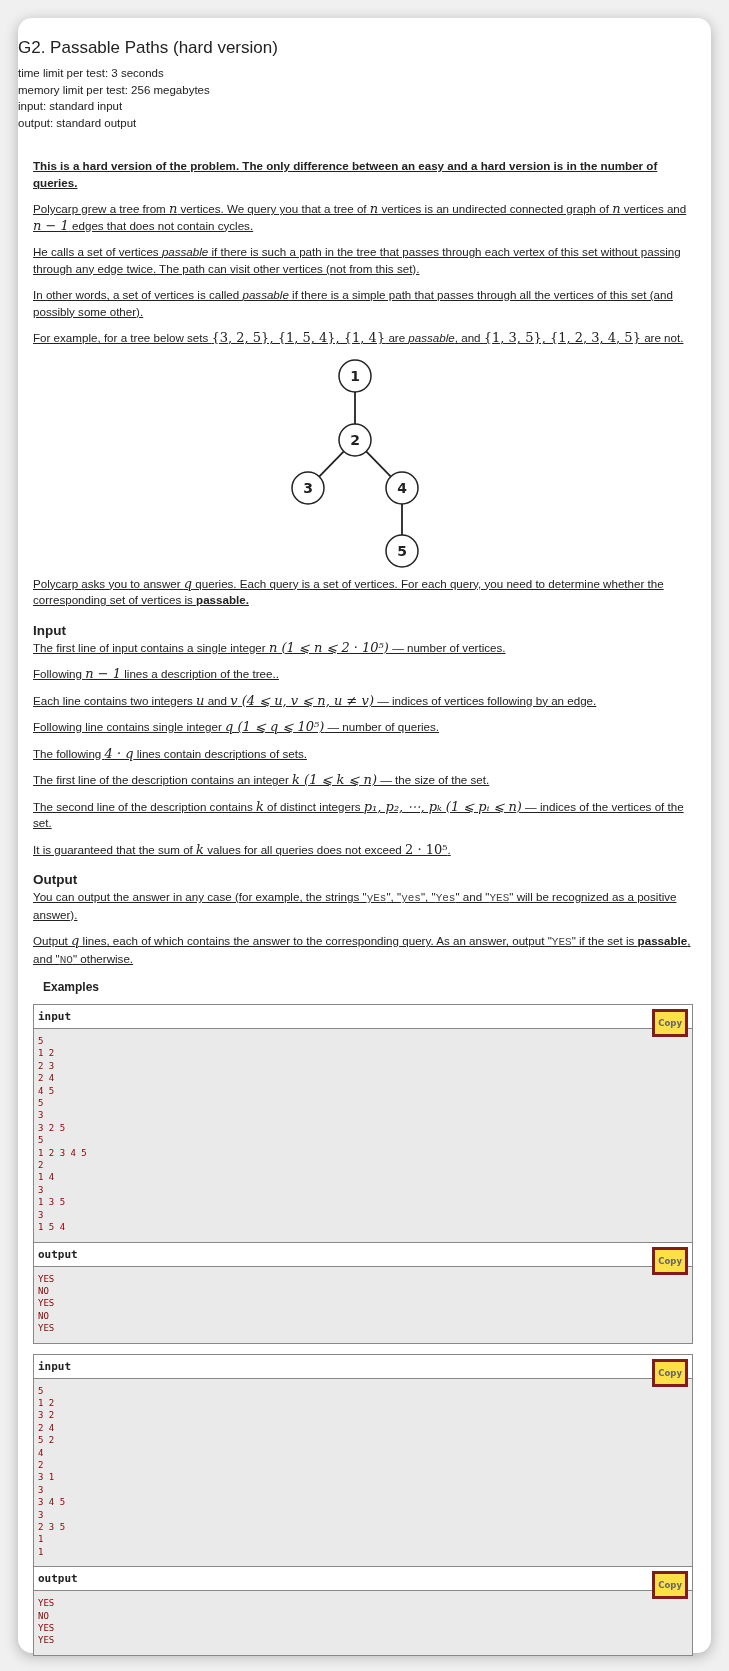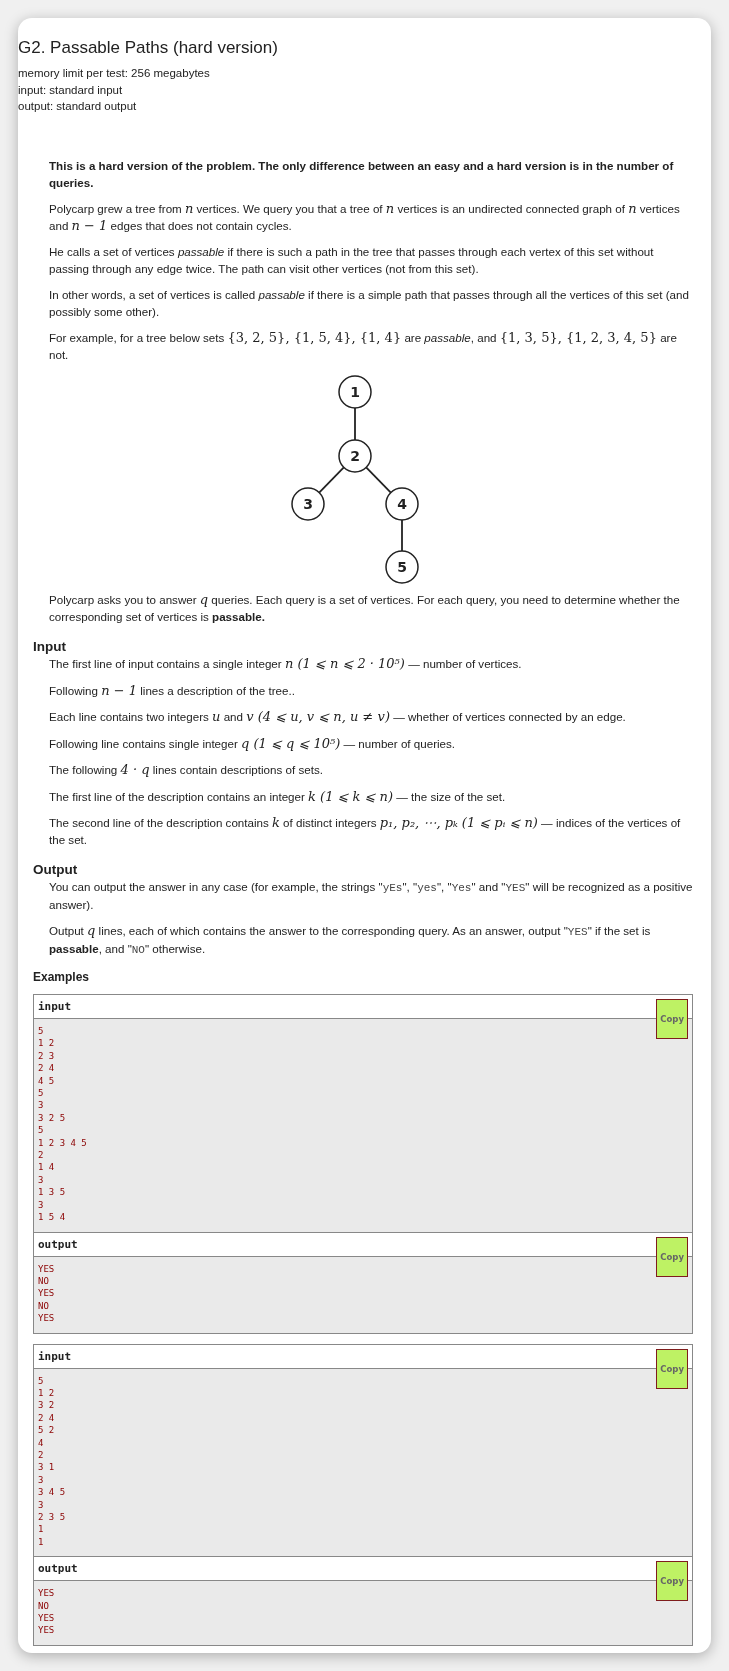--- a/index.html
+++ b/index.html
@@ -10,53 +10,54 @@
   }
   .card {
     position: absolute; left: 18px; top: 18px; width: 693px; height: 1635px;
     background: #fff; border-radius: 14px;
     box-shadow: 0 3px 14px rgba(0,0,0,0.28);
   }
   .header { padding-top: 20px; }
   .title { font-size: 17px; color: #222; margin-bottom: 7px; }
   .meta { font-size: 11.5px; line-height: 16.5px; color: #222; }
   .content { position: absolute; left: 15px; top: 140px; width: 660px; font-size: 11.6px; line-height: 16.5px; }
-  p { margin: 0 0 10px 16px; }
+  p { margin: 0 0 10px 0; text-decoration: underline; }
   .bold { font-weight: bold; }
   .math { font-family: "DejaVu Serif", serif; font-style: italic; font-size: 13px; }
   .mathn { font-family: "DejaVu Serif", serif; font-size: 13px; }
   .mono { font-family: "Liberation Mono", monospace; color: #444; font-size: 11px; }
   h3 { margin: 13px 0 0 0; font-size: 13.5px; font-weight: bold; line-height: 18px; }
-  .h-ex { margin-top: 4px; font-size: 12px; }
+  .h-ex { margin-top: 4px; font-size: 12px; margin-left: 10px; }
   .tree { position: relative; width: 660px; height: 215px; margin: 0 0 4px 0; }
   .ex-block { border: 1px solid #888; margin-top: 0; }
   .ex-block + .ex-block { margin-top: 10px; }
   .sec-head {
     background: #fff; border-bottom: 1px solid #888; height: 23px; position: relative;
     font-family: "DejaVu Sans Mono", monospace; font-weight: bold; font-size: 11px;
     line-height: 23px; padding-left: 4px; color: #222;
   }
   .sec-head.sep { border-top: 1px solid #888; }
   .copy-btn {
     position: absolute; right: 4px; top: 4px; height: 14px; line-height: 14px;
-    border: 1px solid #7f1d1d; font-family: "DejaVu Sans", sans-serif; font-size: 8.5px;
-    padding: 12px 3px; color: #666; background: #bef264; font-weight: bold;
+    border: 3px solid #7f1d1d; font-family: "DejaVu Sans", sans-serif; font-size: 8.5px;
+    padding: 4px 3px; color: #666; background: #fde047; font-weight: bold;
   }
   .sec-body {
     background: #eaeaea; padding: 6px 4px 8px 4px;
     font-family: "DejaVu Sans Mono", monospace; font-size: 9px; line-height: 12.4px;
     color: #8b0000; white-space: pre;
   }
 </style>
 </head>
 <body>
 
 <div class="card">
   <div class="header">
     <div class="title">G2. Passable Paths (hard version)</div>
+    <div class="meta">time limit per test: 3 seconds</div>
     <div class="meta">memory limit per test: 256 megabytes</div>
     <div class="meta">input: standard input</div>
     <div class="meta">output: standard output</div>
   </div>
 
   <div class="content">
     <p class="bold">This is a hard version of the problem. The only difference between an easy and a hard version is in the number of queries.</p>
 
     <p><span>Polycarp grew a tree from </span><span class="math">n</span><span> vertices. We query you that a tree of </span><span class="math">n</span><span> vertices is an undirected connected graph of </span><span class="math">n</span><span> vertices and </span><span class="math">n − 1</span><span> edges that does not contain cycles.</span></p>
 
@@ -93,25 +94,26 @@
             <text x="369" y="199" text-anchor="middle" font-size="14" font-weight="bold" font-family="&quot;DejaVu Sans&quot;, sans-serif" fill="#222">5</text>
           </g>
         </svg>
     </div>
 
     <p><span>Polycarp asks you to answer </span><span class="math">q</span><span> queries. Each query is a set of vertices. For each query, you need to determine whether the corresponding set of vertices is </span><b>passable.</b></p>
 
     <h3>Input</h3>
     <p><span>The first line of input contains a single integer </span><span class="math">n (1 ⩽ n ⩽ 2 · 10⁵)</span><span> — number of vertices.</span></p>
     <p><span>Following </span><span class="math">n − 1</span><span> lines a description of the tree..</span></p>
-    <p><span>Each line contains two integers </span><span class="math">u</span><span> and </span><span class="math">v</span><span class="math"> (4 ⩽ u, v ⩽ n, u ≠ v)</span><span> — whether of vertices connected by an edge.</span></p>
+    <p><span>Each line contains two integers </span><span class="math">u</span><span> and </span><span class="math">v</span><span class="math"> (4 ⩽ u, v ⩽ n, u ≠ v)</span><span> — indices of vertices following by an edge.</span></p>
     <p><span>Following line contains single integer </span><span class="math">q (1 ⩽ q ⩽ 10⁵)</span><span> — number of queries.</span></p>
     <p><span>The following </span><span class="math">4 · q</span><span> lines contain descriptions of sets.</span></p>
     <p><span>The first line of the description contains an integer </span><span class="math">k (1 ⩽ k ⩽ n)</span><span> — the size of the set.</span></p>
     <p><span>The second line of the description contains </span><span class="math">k</span><span> of distinct integers </span><span class="math">p₁, p₂, ⋯, pₖ (1 ⩽ pᵢ ⩽ n)</span><span> — indices of the vertices of the set.</span></p>
+    <p><span>It is guaranteed that the sum of </span><span class="math">k</span><span> values for all queries does not exceed </span><span class="mathn">2 · 10⁵</span><span>.</span></p>
 
     <h3>Output</h3>
     <p><span>You can output the answer in any case (for example, the strings "</span><span class="mono">yEs</span><span>", "</span><span class="mono">yes</span><span>", "</span><span class="mono">Yes</span><span>" and "</span><span class="mono">YES</span><span>" will be recognized as a positive answer).</span></p>
     <p><span>Output </span><span class="math">q</span><span> lines, each of which contains the answer to the corresponding query. As an answer, output "</span><span class="mono">YES</span><span>" if the set is </span><b>passable</b><span>, and "</span><span class="mono">NO</span><span>" otherwise.</span></p>
 
     <h3 class="h-ex">Examples</h3>
     <div style="height:8px"></div>
 
     <div class="ex-block">
       <div class="sec-head">

